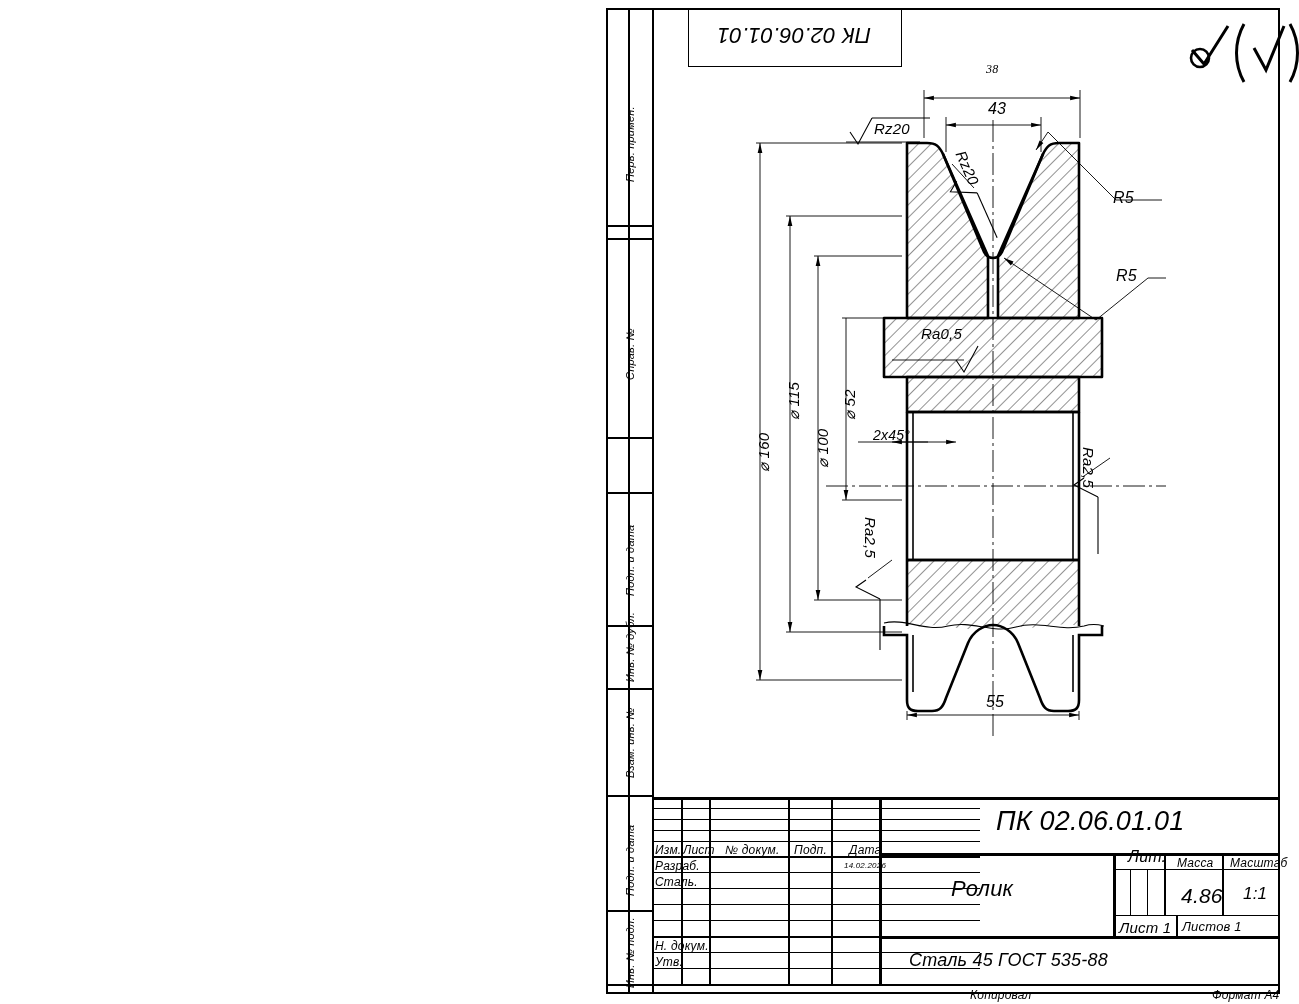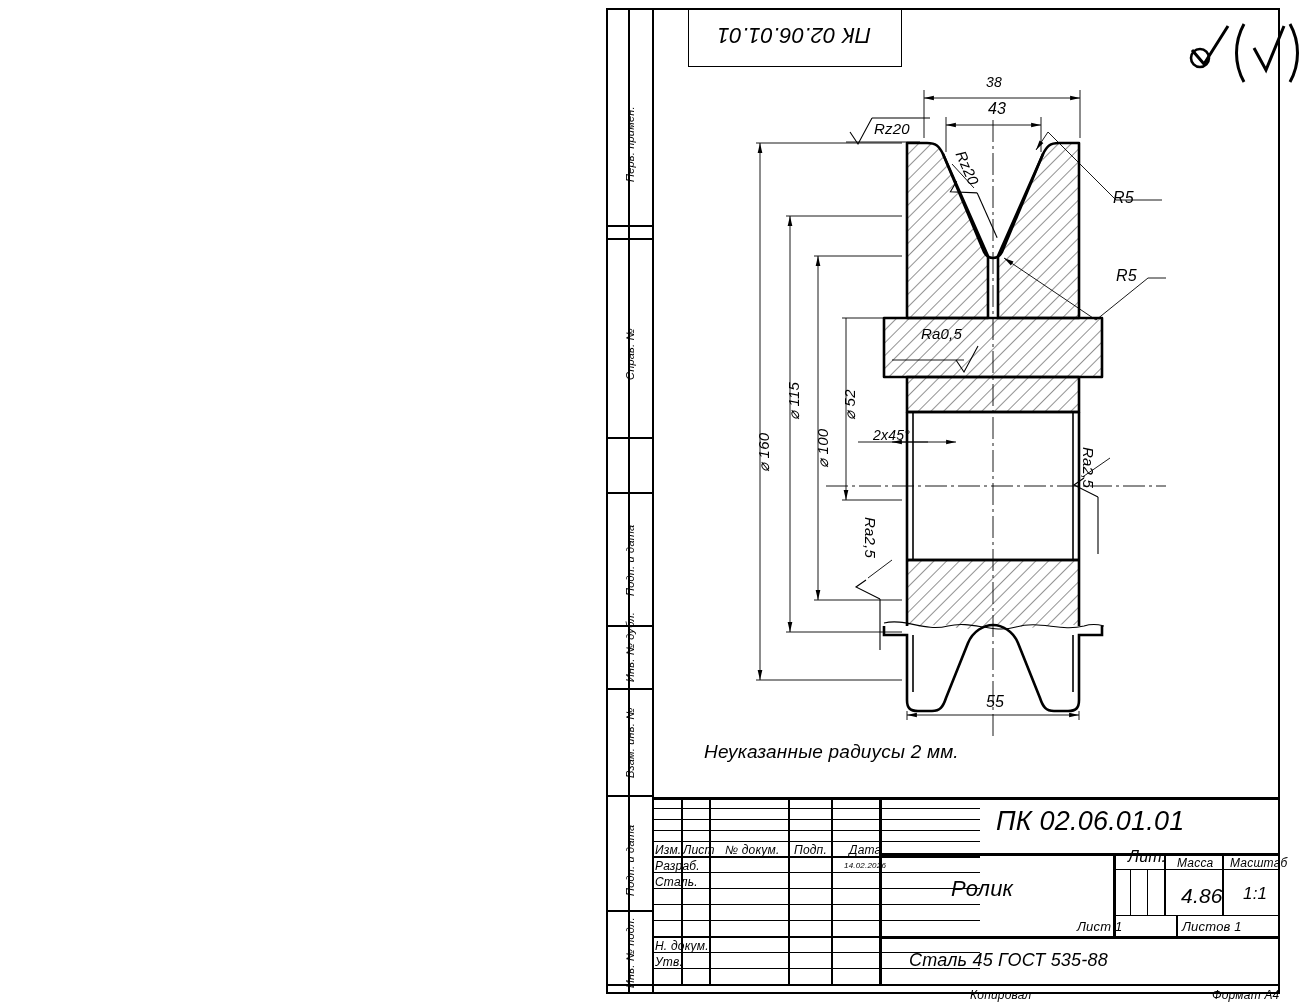--- a/index.html
+++ b/index.html
@@ -206,41 +206,40 @@
       </g>
       <line class="lead" x1="388" y1="416" x2="414" y2="398"></line>
 
       <g transform="translate(178,520) rotate(90)">
         <path class="ln thin" d="M 0,8 L 7,18 L 19,-6" style="stroke-width:1.1"></path>
         <path class="ln thin" d="M 19,-6 L 70,-6" style="stroke-width:1.1"></path>
       </g>
       <line class="lead" x1="172" y1="518" x2="196" y2="500"></line>
     </svg>
 
-    <div class="gt" style="left:690px;top:74px;font-size:14px;">38</div>
+    <div class="gt" style="left:690px;top:62px;font-size:12px;font-family:Liberation Serif, serif;">38</div>
     <div class="gt" style="left:692px;top:100px;font-size:16px;">43</div>
     <div class="gt" style="left:690px;top:693px;font-size:16px;">55</div>
 
     <div class="gt rot90" style="left:459px;top:472px;font-size:15px;">⌀ 160</div>
     <div class="gt rot90" style="left:489px;top:420px;font-size:15px;">⌀ 115</div>
     <div class="gt rot90" style="left:518px;top:468px;font-size:15px;">⌀ 100</div>
     <div class="gt rot90" style="left:545px;top:420px;font-size:15px;">⌀ 52</div>
 
     <div class="gt" style="left:577px;top:427px;font-size:14px;">2x45°</div>
 
     <div class="gt" style="left:817px;top:189px;font-size:16px;">R5</div>
     <div class="gt" style="left:820px;top:267px;font-size:16px;">R5</div>
 
     <div class="gt" style="left:578px;top:120px;font-size:15px;">Rz20</div>
     <div class="gt" style="left:672px;top:148px;font-size:15px;transform:rotate(66deg);transform-origin:0 0;">Rz20</div>
     <div class="gt" style="left:625px;top:325px;font-size:15px;">Ra0,5</div>
     <div class="gt" style="left:801px;top:447px;font-size:15px;transform:rotate(90deg);transform-origin:0 0;">Ra2,5</div>
     <div class="gt" style="left:583px;top:517px;font-size:15px;transform:rotate(90deg);transform-origin:0 0;">Ra2,5</div>
 
-    <div class="gt" style="left:408px;top:741px;font-size:19px;">Неуказанные радиусы 2 мм.</div>
 
     <div class="hb" style="left:357px;top:797px;width:627px;"></div>
 
     <div class="h" style="left:357px;top:808px;width:327px;"></div>
     <div class="h" style="left:357px;top:819px;width:327px;"></div>
     <div class="h" style="left:357px;top:830px;width:327px;"></div>
     <div class="h" style="left:357px;top:841px;width:327px;"></div>
     <div class="hm" style="left:357px;top:856px;width:327px;"></div>
     <div class="h" style="left:357px;top:872px;width:327px;"></div>
     <div class="h" style="left:357px;top:888px;width:327px;"></div>
@@ -274,21 +273,21 @@
     <div class="v" style="left:834px;top:869px;height:46px;"></div>
     <div class="v" style="left:851px;top:869px;height:46px;"></div>
 
     <div class="gt" style="left:832px;top:848px;font-size:16px;">Лит.</div>
     <div class="gt" style="left:881px;top:856px;font-size:12px;">Масса</div>
     <div class="gt" style="left:934px;top:856px;font-size:12px;">Масштаб</div>
     <div class="gt" style="left:885px;top:884px;font-size:21px;">4.86</div>
     <div class="gt" style="left:947px;top:884px;font-size:17px;">1:1</div>
 
     <div class="vm" style="left:880px;top:915px;height:21px;"></div>
-    <div class="gt" style="left:781px;top:919px;font-size:13px;">Лист 1</div>
+    <div class="gt" style="left:823px;top:919px;font-size:15px;">Лист 1</div>
     <div class="gt" style="left:886px;top:919px;font-size:13px;">Листов 1</div>
 
     <div class="gt" style="left:359px;top:843px;font-size:12px;">Изм.</div>
     <div class="gt" style="left:387px;top:843px;font-size:12px;">Лист</div>
     <div class="gt" style="left:429px;top:843px;font-size:12px;">№ докум.</div>
     <div class="gt" style="left:498px;top:843px;font-size:12px;">Подп.</div>
     <div class="gt" style="left:553px;top:843px;font-size:12px;">Дата</div>
 
     <div class="gt" style="left:359px;top:859px;font-size:12px;">Разраб.</div>
     <div class="gt" style="left:548px;top:861px;font-size:8px;">14.02.2026</div>

